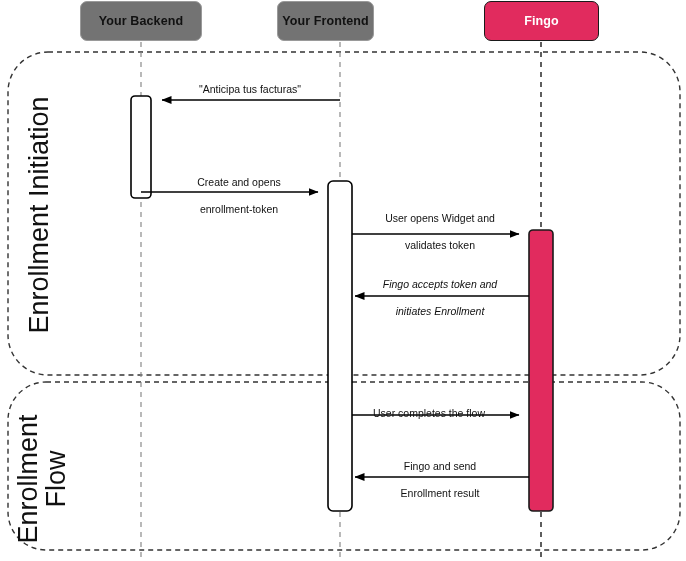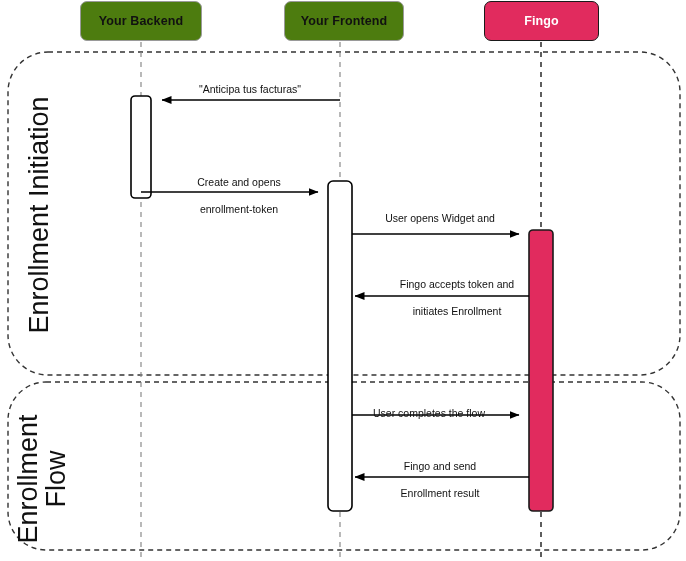--- a/index.html
+++ b/index.html
@@ -30,21 +30,21 @@
     box-sizing: border-box;
     border-radius: 7px;
     display: flex;
     align-items: center;
     justify-content: center;
     font-size: 12.5px;
     font-weight: bold;
     letter-spacing: 0.1px;
   }
   .participant.plain {
-    background: #4d7c0f;
+    background: #737373;
     border: 1px solid #9a9a9a;
     color: #111111;
   }
   .participant.brand {
     background: #e12b5e;
     border: 1px solid #1a1a1a;
     color: #ffffff;
   }
   
   .group-label {
@@ -134,21 +134,21 @@
 
     <g>
       <line x1="529" y1="477" x2="355" y2="477" stroke="#000000" stroke-width="1.5" marker-end="url(#arrow-left)"></line>
     </g>
   </svg>
 
   <div class="participant plain" style="left:80px; top:1px; width:122px; height:40px;">
     <span>Your Backend</span>
   </div>
 
-  <div class="participant plain" style="left:284px; top:1px; width:120px; height:40px;">
+  <div class="participant plain" style="left:277px; top:1px; width:97px; height:40px;">
     <span>Your Frontend</span>
   </div>
 
   <div class="participant brand" style="left:484px; top:1px; width:115px; height:40px;text-align:center;">
     <span>Fingo</span>
   </div>
 
   <div class="group-label" style="left:-110px; top:197px; width:300px; height:36px;">
     <span>Enrollment Initiation</span>
   </div>
@@ -162,23 +162,24 @@
     <div>"Anticipa tus facturas"</div>
   </div>
 
   <div class="msg-label" style="left:152px; top:163px; width:174px;">
     <div>Create and opens</div>
     <div>enrollment-token</div>
   </div>
 
   <div class="msg-label" style="left:355px; top:199px; width:170px;">
     <div>User opens Widget and</div>
+    <div>validates token</div>
   </div>
 
-  <div class="msg-label" style="left:372px; top:265px; width:170px;">
+  <div class="msg-label" style="left:355px; top:265px; width:170px;font-style:italic;">
     <div>Fingo accepts token and</div>
     <div>initiates Enrollment</div>
   </div>
 
   <div class="msg-label" style="left:344px; top:394px; width:170px;">
     <div>User completes the flow</div>
     <div></div>
   </div>
 
   <div class="msg-label" style="left:355px; top:447px; width:170px;">

